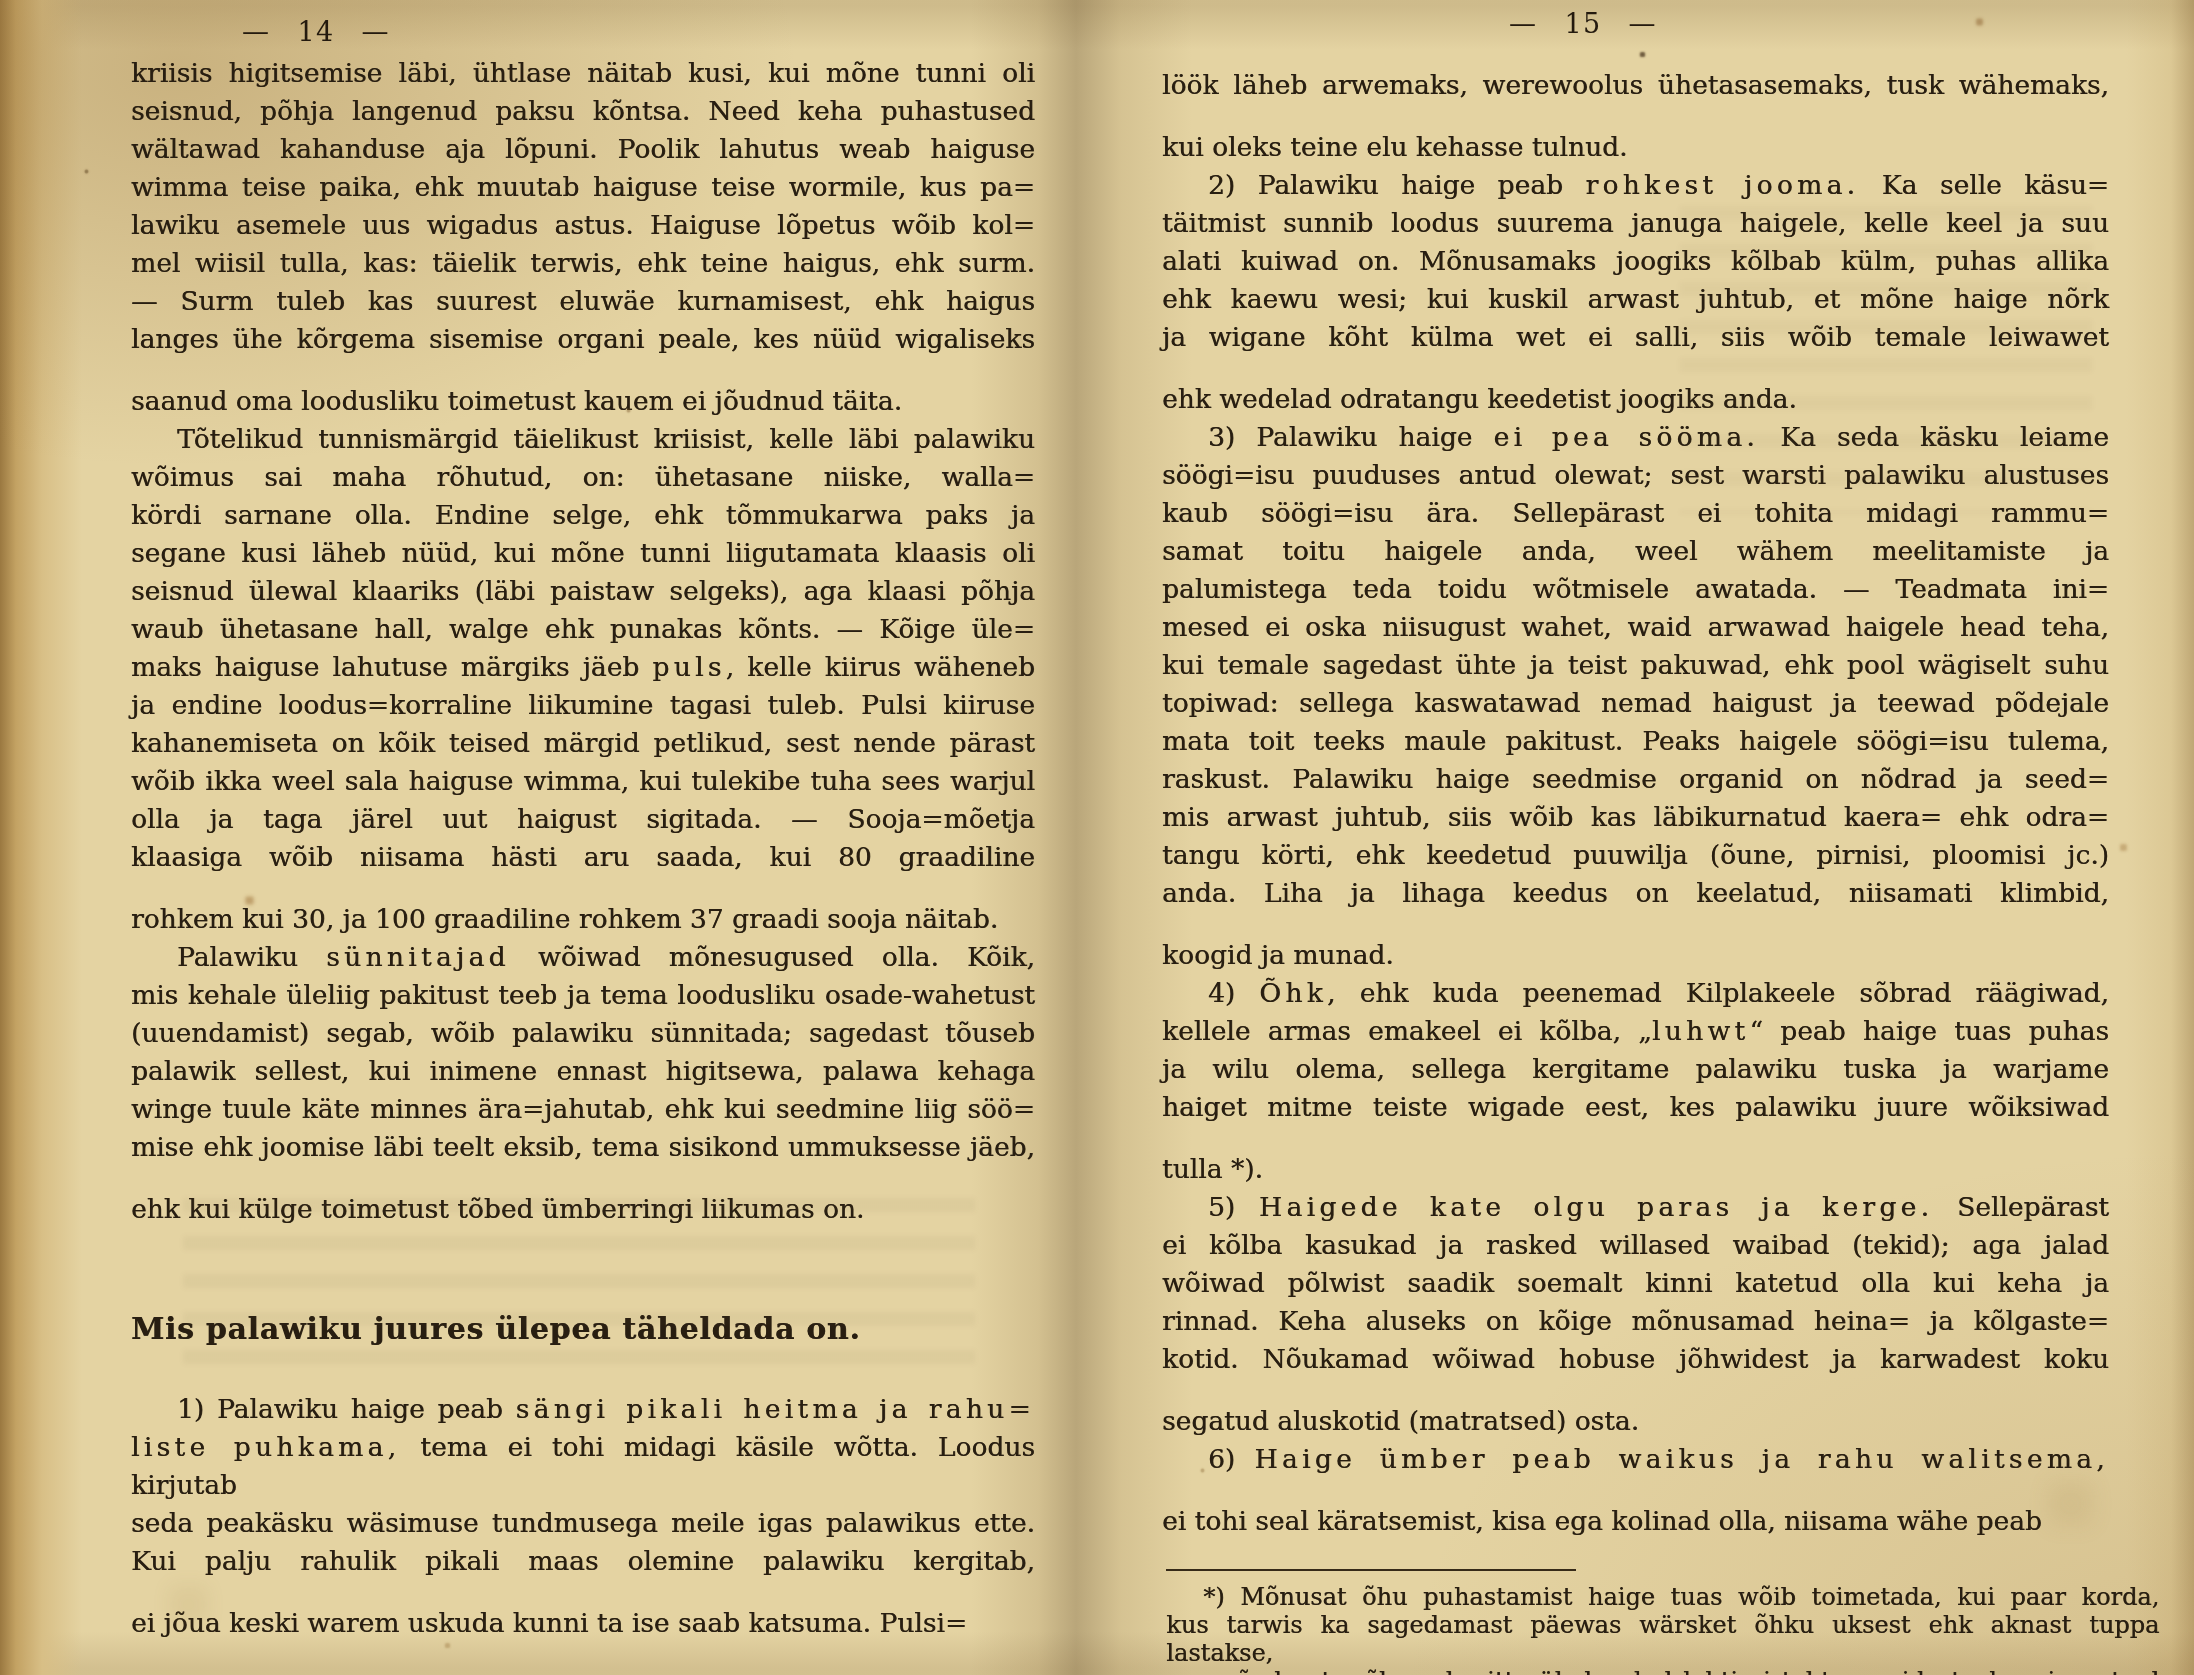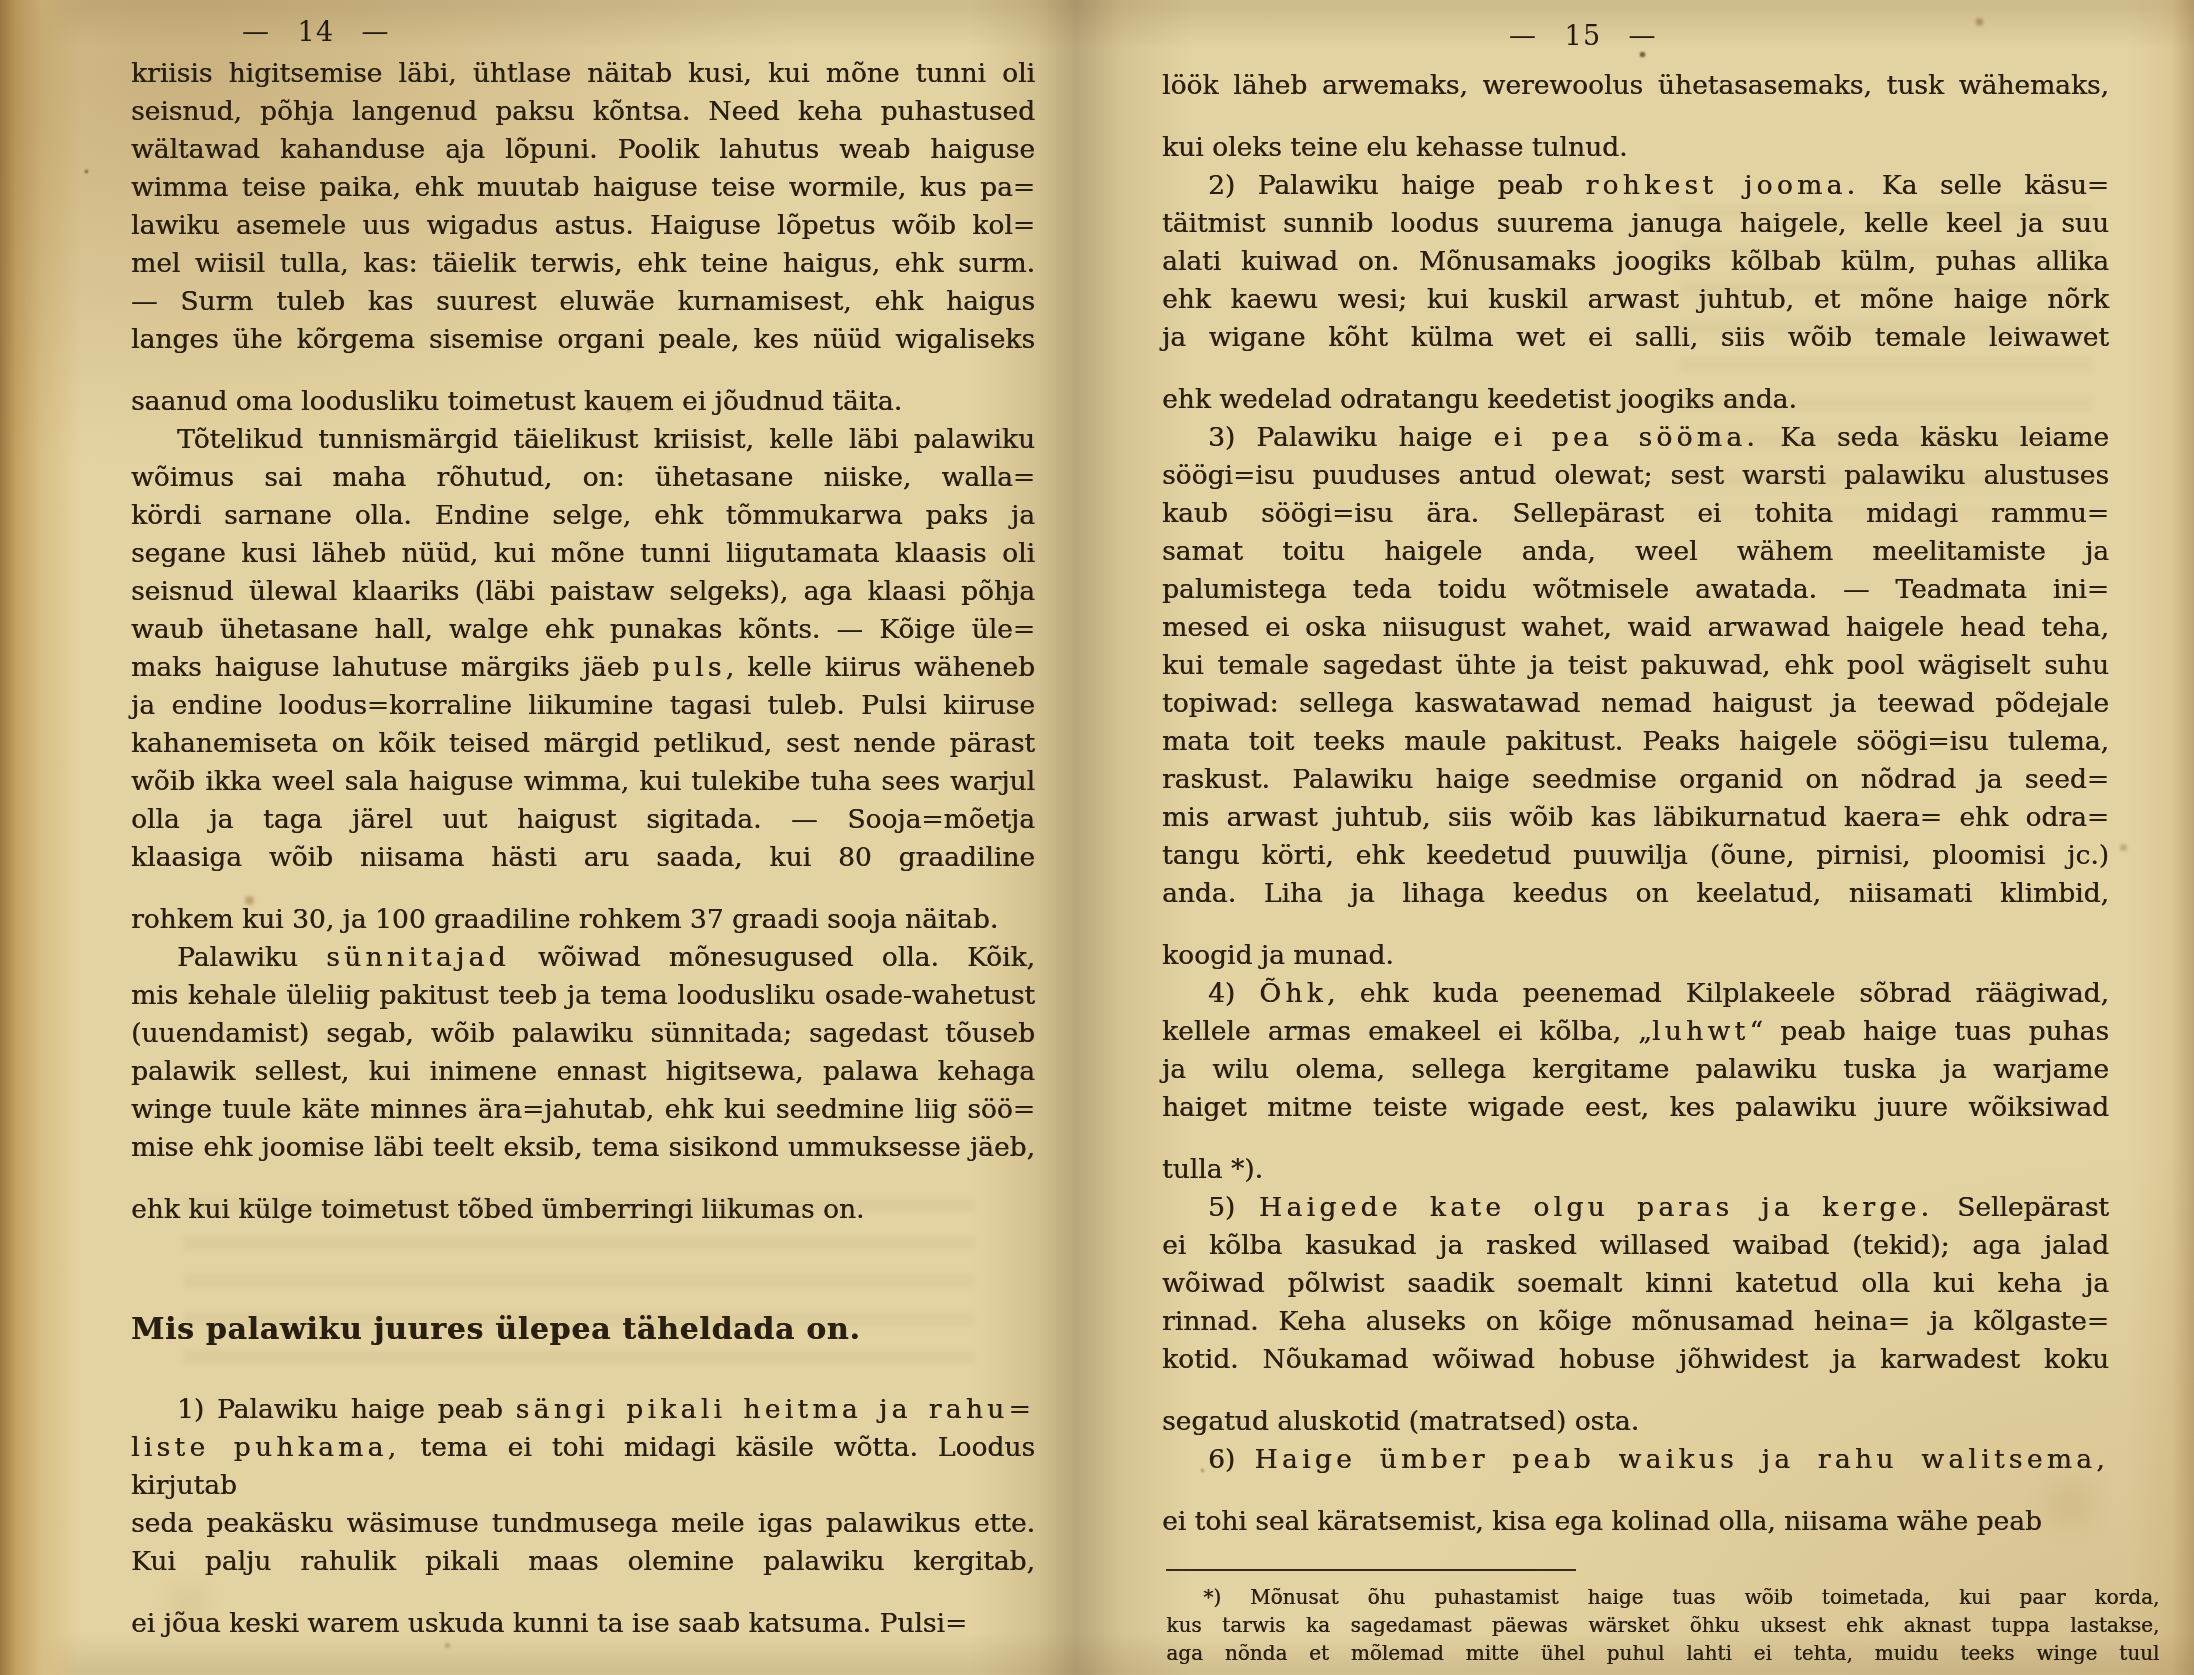--- a/index.html
+++ b/index.html
@@ -14,33 +14,33 @@
       linear-gradient(90deg, rgba(0,0,0,0) 971px, rgba(124,95,50,.16) 1038px, rgba(86,62,30,.30) 1076px, rgba(124,95,50,.14) 1121px, rgba(0,0,0,0) 1193px),
       linear-gradient(180deg, rgba(120,92,48,.20) 0 5.7px, rgba(0,0,0,0) 50px),
       linear-gradient(0deg, rgba(120,92,48,.16) 0 7.2px, rgba(0,0,0,0) 44px),
       #e4d3a2;
   }
   .page{position:absolute;top:0;height:100%;padding-left:48px;}
   .page-left{left:0;width:1075px;}
   .page-right{left:1075px;width:1119px;}
   .pagehead{position:absolute;font-size:27px;letter-spacing:1.4px;word-spacing:17px;color:#241a0e;}
   .page-left .pagehead{left:242px;top:16px;}
-  .page-right .pagehead{left:434px;top:20px;}
+  .page-right .pagehead{left:434px;top:8px;}
   .textblock{position:absolute;font-size:26.5px;text-shadow:0.4px 0 0 rgba(40,30,16,.85);}
   .page-left  .textblock{left:131px;top:54px;width:904px;}
   .page-right .textblock{left:87px;top:66px;width:947px;}
   .para{margin:0;}
   .line{line-height:38px;text-align:justify;text-align-last:justify;white-space:normal;}
   .line.last{text-align-last:left;margin-top:24px;}
   .ind .line:first-child{text-indent:46px;}
   .sp{letter-spacing:4.3px;}
   .heading{font-size:30px;font-weight:bold;text-align:left;letter-spacing:0.7px;margin:83px 0 44px;}
   .fnrule{width:410px;border:0;border-top:2.9px solid #362a18;margin:29px 0 0 4.3px;}
   .footnote{margin:11.5px 0 0 4.3px;width:993px;}
-  .footnote .line{font-size:20px;line-height:28px;}
+  .footnote .line{font-size:24px;line-height:28px;}
   .footnote .line:first-child{text-indent:37px;}
   .ghost{position:absolute;filter:blur(2.9px);opacity:.6;pointer-events:none;}
   .ghost-left{left:183px;top:1198px;width:792px;height:190px;
     background:repeating-linear-gradient(180deg, rgba(105,88,55,.10) 0 14.3px, rgba(105,88,55,0) 14.3px 38px);}
   .ghost-right{left:1680px;top:206px;width:412px;height:308px;
     background:repeating-linear-gradient(180deg, rgba(105,88,55,.08) 0 14.3px, rgba(105,88,55,0) 14.3px 38px);}
   .spots{position:absolute;left:0;top:0;width:1.4px;height:1.4px;border-radius:50%;pointer-events:none;
     box-shadow:
       249px 900px 3.6px 3.6px rgba(146,98,40,.45),
       86px 171px 1.4px 1.4px rgba(90,64,30,.55),

